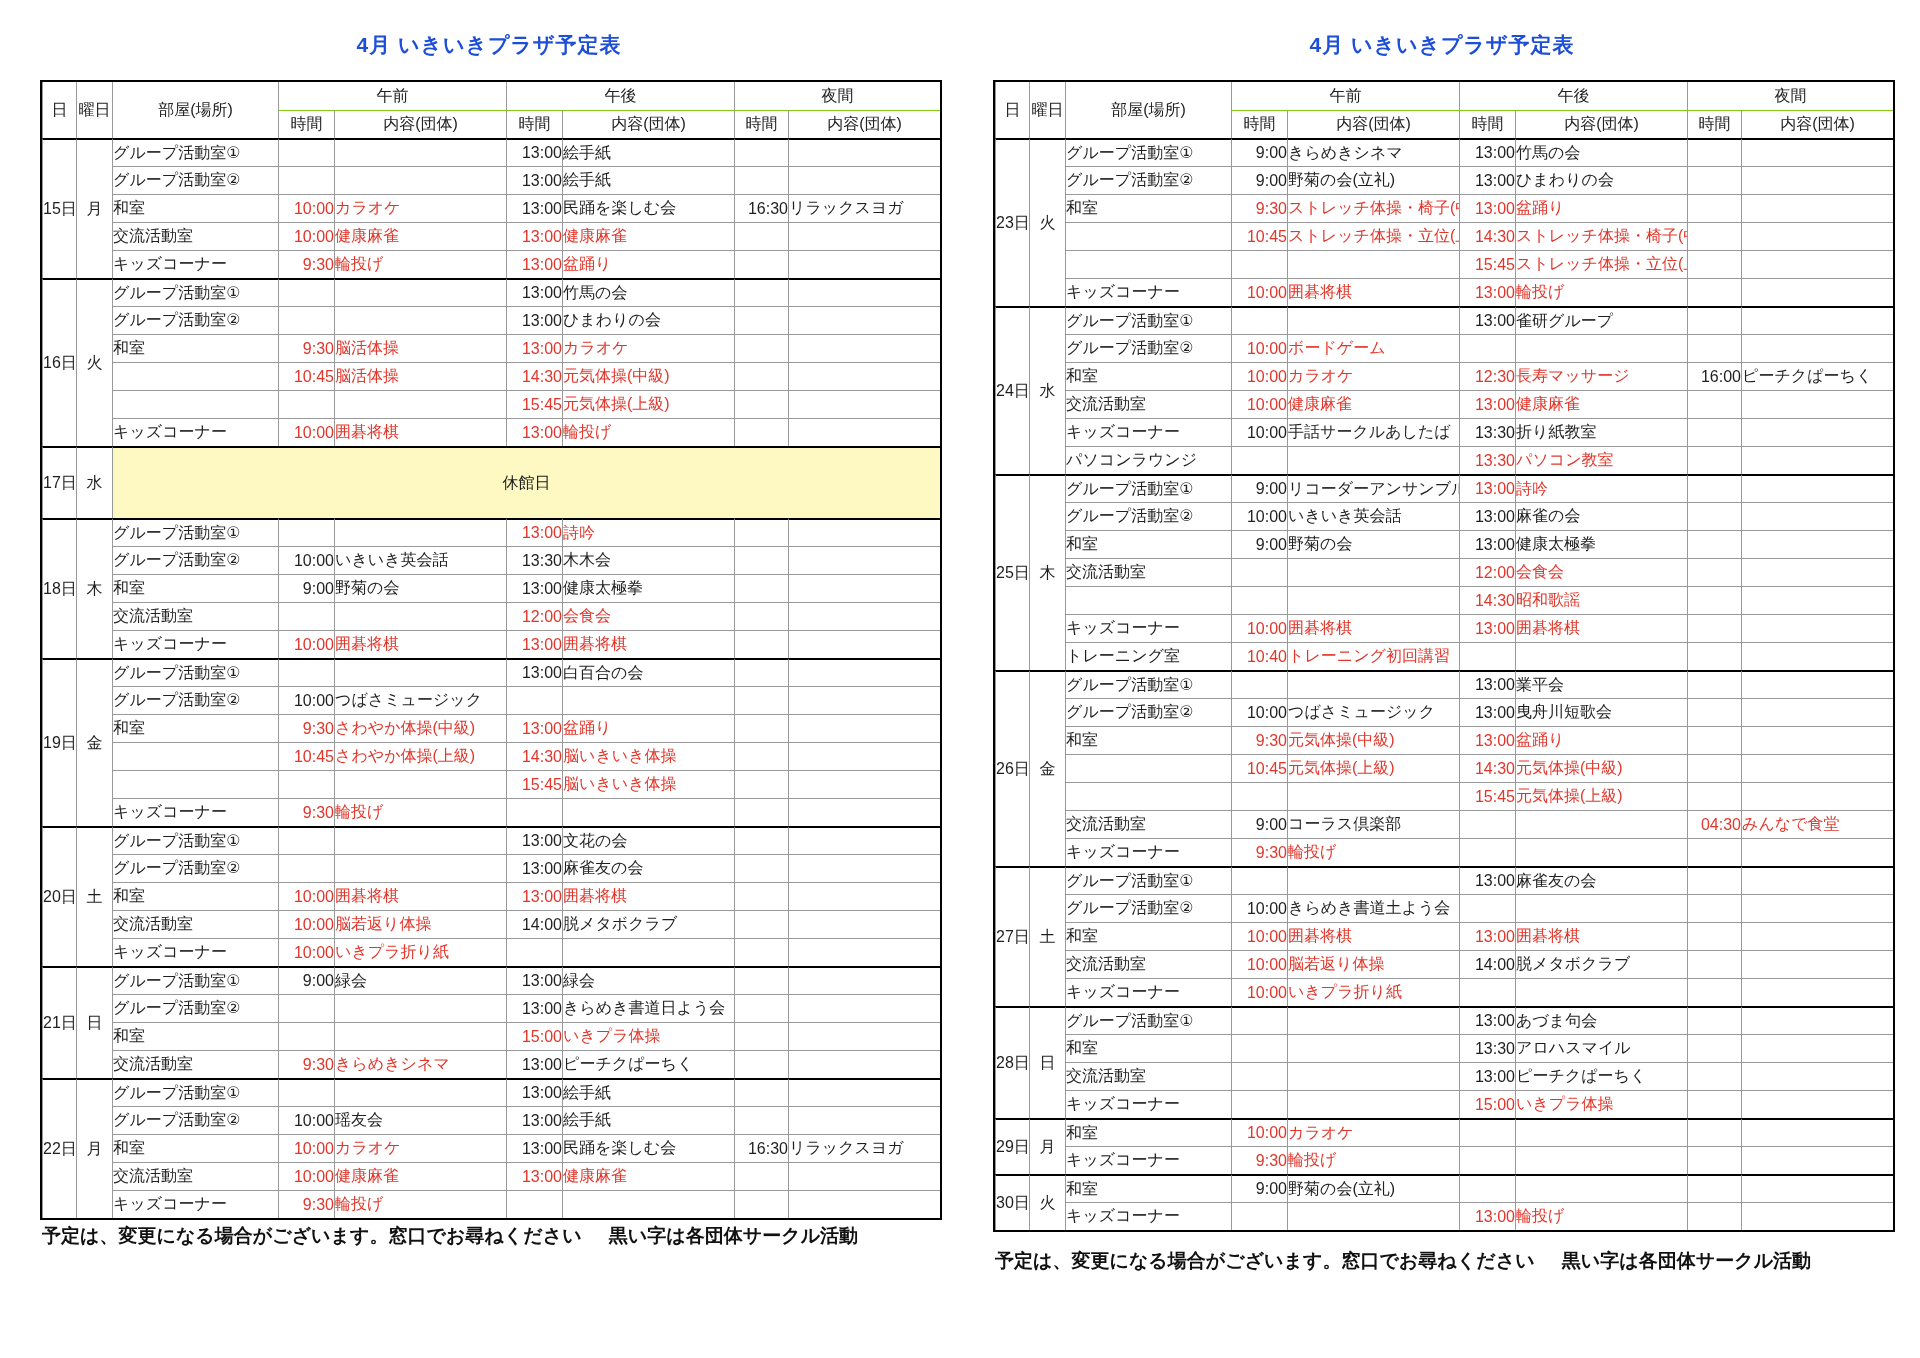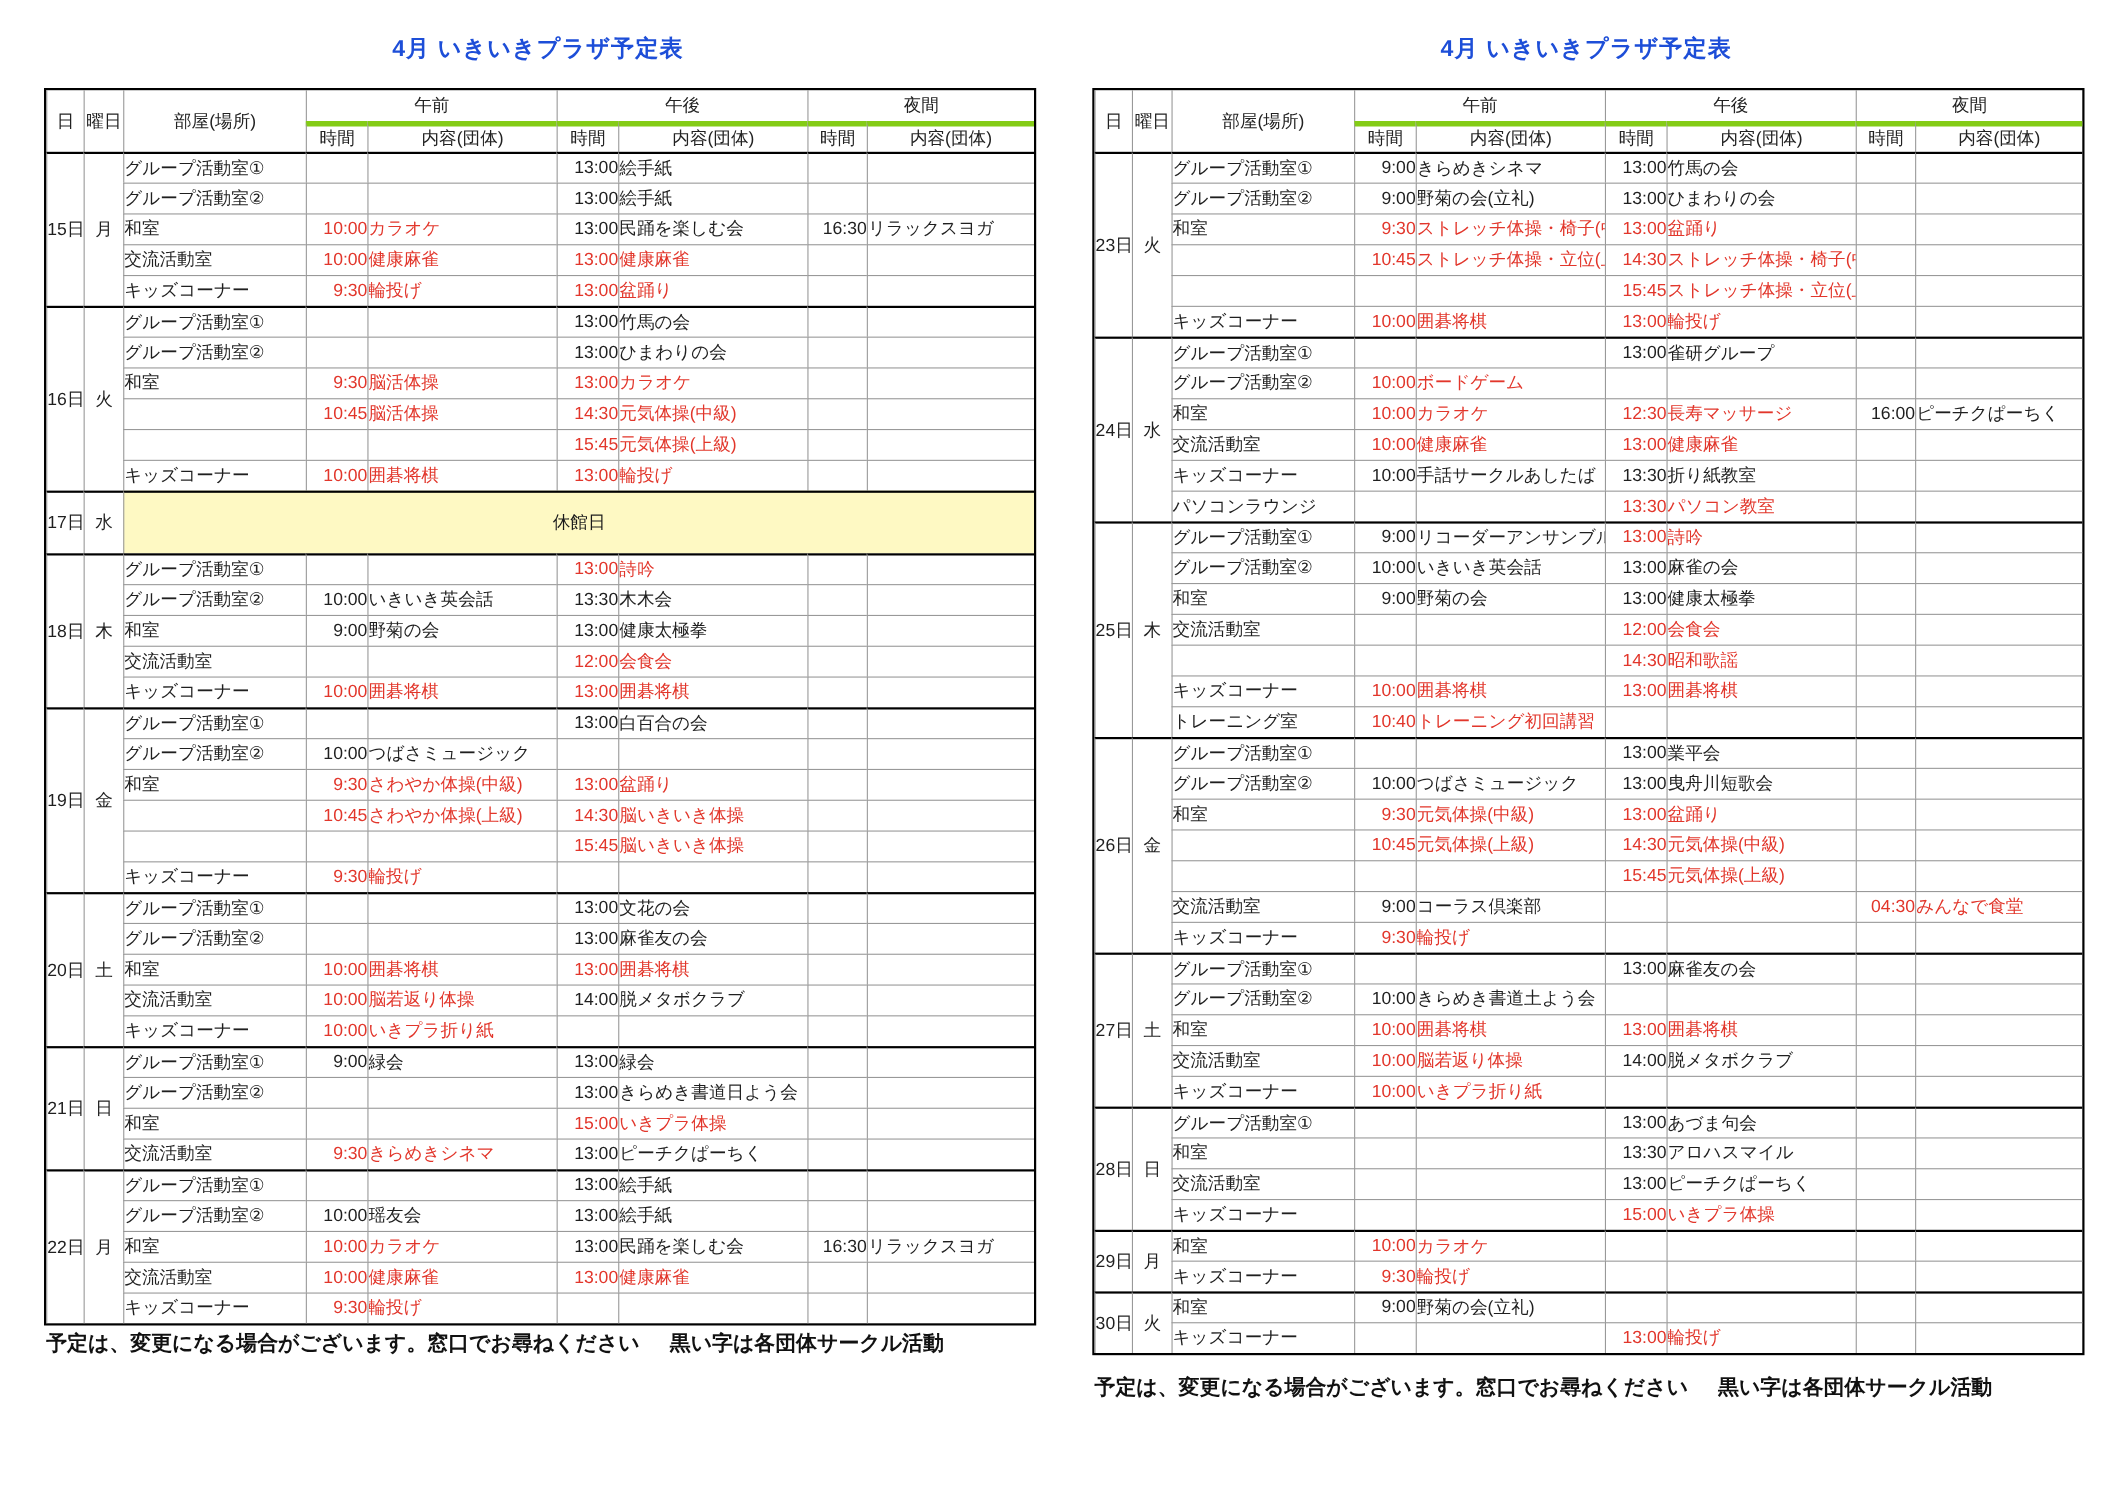--- a/index.html
+++ b/index.html
@@ -20,36 +20,36 @@
   }
   table.sched th,table.sched td{
     box-sizing:border-box;padding:0;overflow:hidden;white-space:nowrap;
   }
   table.sched th{
     font-weight:normal;font-size:16px;height:28px;text-align:center;
     border-left:1px solid #999;color:#222;
   }
   th.first{border-left:none;}
   th.grpb{border-left:2px solid #000;}
-  tr.sub-row th{border-top:5px solid #84cc16;}
+  tr.sub-row th{border-top:1px solid #84cc16;}
   table.sched td{
     height:28px;font-size:16px;border-top:1px solid #999;border-left:1px solid #999;
   }
   td.date{border-left:none;text-align:center;font-size:13px;}
   td.wd{border-left:2px solid #000;text-align:center;font-size:16px;}
   td.room{border-left:2px solid #000;text-align:left;padding-left:5px;}
   td.time{border-left:2px solid #000;text-align:right;padding-right:4px;}
   td.content{text-align:left;padding-left:4px;}
   tr.day-start td{border-top:2px solid #000;}
   td.merged{border-top:none;}
   td.closed{
     background:#fef9c3;text-align:center;font-size:17px;
     border-left:2px solid #000;color:#1a1a1a;
   }
-  tr.closed-row td{height:57px;}
+  tr.closed-row td{height:72px;}
   .red{color:#e2362b;}
   .small{font-size:13px;margin-left:44px;}
   .xsmall{font-size:11px;}
   .page-footer{font-size:19px;font-weight:bold;color:#111;padding-left:2px;}
   #page-left .page-footer{margin-top:3px;}
   #page-right .page-footer{margin-top:16px;}
   .note2{margin-left:22px;}
 </style>
 </head>
 <body>

